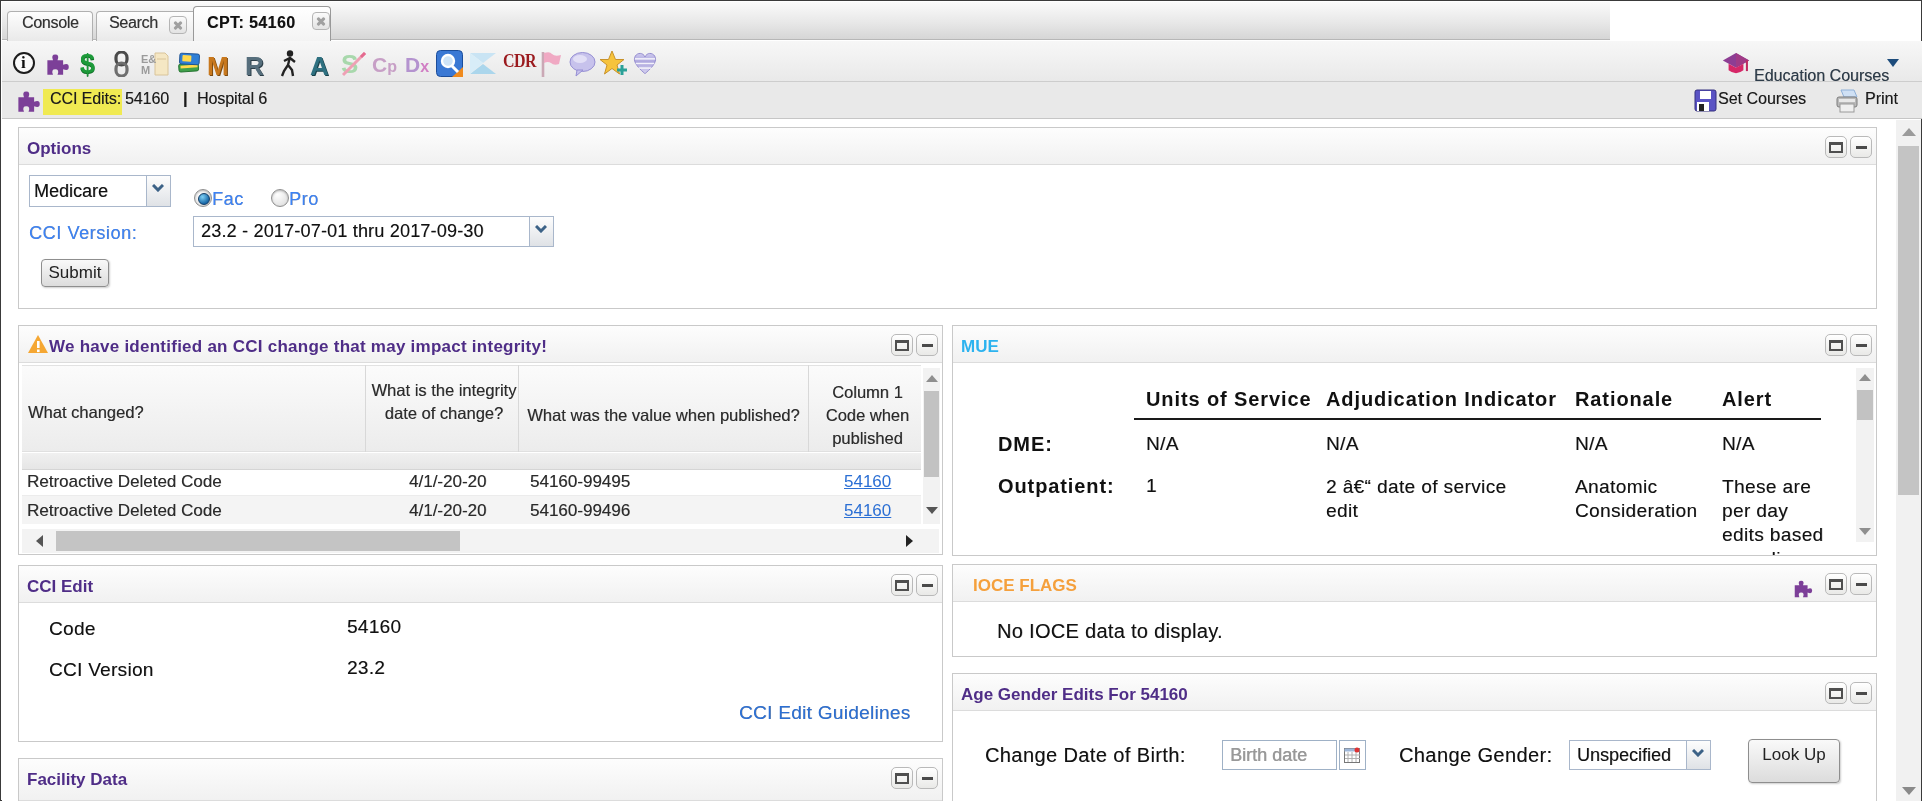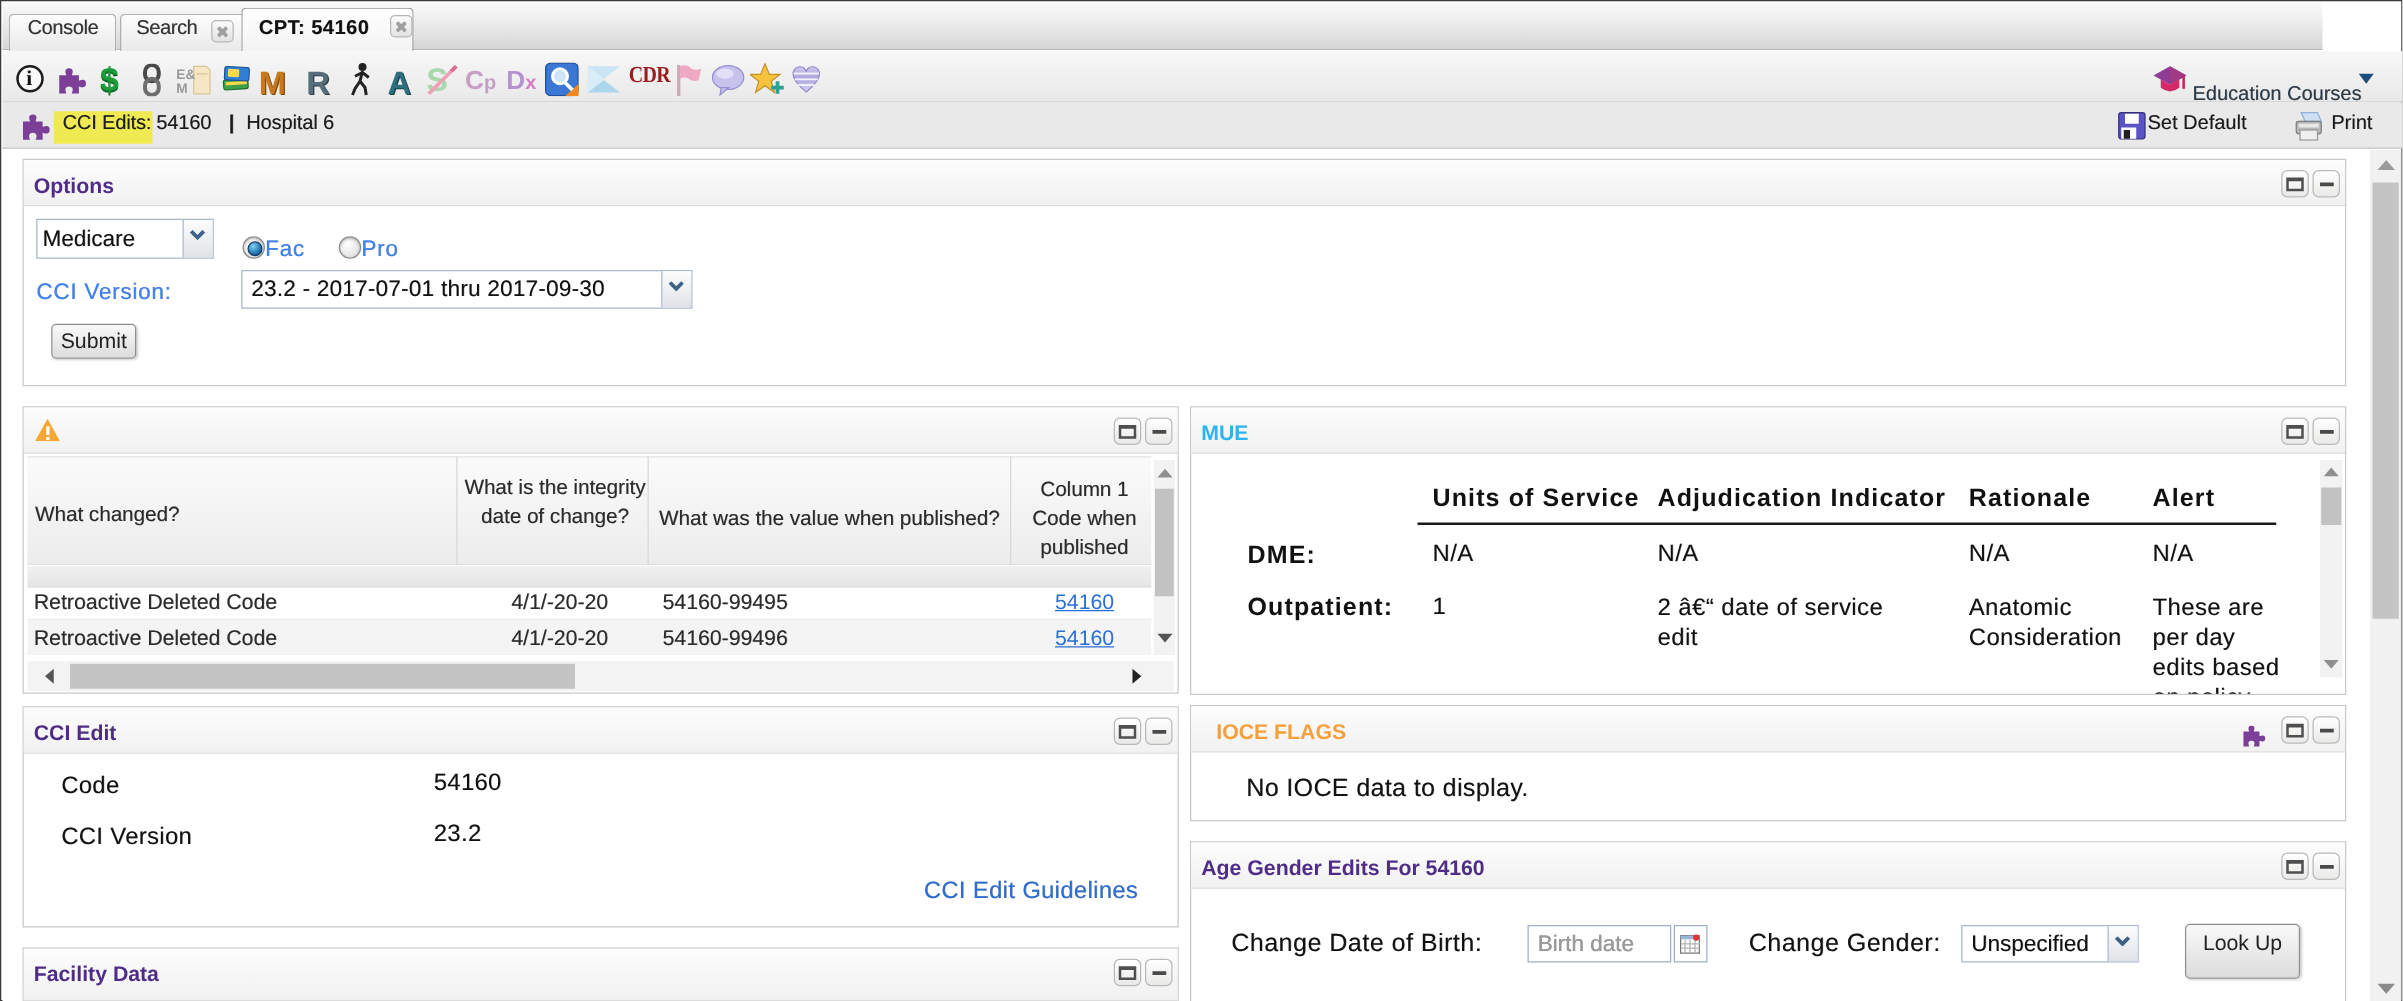--- a/index.html
+++ b/index.html
@@ -3,21 +3,21 @@
 <meta charset="utf-8">
 <style>
 * { margin:0; padding:0; box-sizing:border-box; }
 html,body { width:1922px; height:801px; overflow:hidden; }
 body { font-family:"Liberation Sans", sans-serif; background:#fff; position:relative; }
 .wtxt, .mtxt, .big, .olab, .stxt, .b2t, .tlab, #educ, #setdef, #printt { text-shadow:0.4px 0 0 rgba(40,40,40,0.45); }
 #page { position:absolute; left:0; top:0; width:1922px; height:801px; border:1px solid #3a3a3a; background:#fff; }
 .abs { position:absolute; }
 
 
-#tabbar { position:absolute; left:1px; top:1px; width:1856px; height:38px;
+#tabbar { position:absolute; left:1px; top:1px; width:1608px; height:38px;
   background:linear-gradient(180deg,#fafafa 0%,#e8e8e8 55%,#d6d6d6 100%);
   border-bottom:1px solid #b7b7b7; }
 .tab { position:absolute; top:9px; height:30px; border:1px solid #b0b0b0; border-bottom:none;
   border-radius:4px 4px 0 0; background:linear-gradient(180deg,#fdfdfd,#e9e9e9);
   font-size:16px; color:#333; }
 .tab .tlab { position:absolute; top:2px; letter-spacing:-0.3px; }
 .tabx { position:absolute; top:4px; width:18px; height:18px; border:1px solid #b5b5b5; border-radius:4px;
   background:linear-gradient(180deg,#fbfbfb,#e3e3e3); }
 .tabx:before, .tabx:after { content:""; position:absolute; left:3px; top:7px; width:10px; height:3px; background:#a0a0a0; border-radius:1px; }
 .tabx:before { transform:rotate(45deg);} .tabx:after { transform:rotate(-45deg);}
@@ -240,21 +240,21 @@
     <span class="b2t" style="left:48px;">CCI Edits:</span>
     <span class="b2t" style="left:123px;">54160</span>
     <span class="b2t" style="left:181px;font-weight:bold;">|</span>
     <span class="b2t" style="left:195px;">Hospital 6</span>
     <svg width="23" height="23" viewBox="0 0 23 23" style="position:absolute;left:1692px;top:7px">
       <rect x="1" y="1" width="21" height="21" rx="2" fill="#5a53c4" stroke="#35307e"></rect>
       <rect x="6" y="2" width="11" height="8" fill="#fff"></rect>
       <rect x="3" y="13" width="12" height="9" fill="#fff"></rect>
       <rect x="5" y="15" width="5" height="7" fill="#222"></rect>
     </svg>
-    <span id="setdef">Set Default</span>
+    <span id="setdef">Set Courses</span>
     <svg width="26" height="24" viewBox="0 0 26 24" style="position:absolute;left:1832px;top:7px">
       <polygon points="7,1 20,1 23,8 10,8" fill="#cfe0f4" stroke="#8fb0d8"></polygon>
       <rect x="3" y="8" width="20" height="10" rx="2" fill="#b9b9b9" stroke="#7d7d7d"></rect>
       <rect x="5" y="10" width="16" height="3" fill="#e8e8e8"></rect>
       <rect x="6" y="15" width="14" height="8" fill="#efefef" stroke="#9a9a9a"></rect>
     </svg>
     <span id="printt">Print</span>
   </div>
 
   <div id="main"></div>
@@ -295,20 +295,21 @@
     <div class="btn" style="left:22px; top:131px; width:68px; height:28px; line-height:26px;">Submit</div>
   </div>
 
   <div class="panel" id="pWarn">
     <div class="phead">
       <svg width="20" height="18" viewBox="0 0 20 18" style="position:absolute;left:9px;top:9px">
         <polygon points="10,0 20,18 0,18" fill="#f5a733"></polygon>
         <rect x="9" y="6" width="2.6" height="7" fill="#fff"></rect>
         <rect x="9" y="14.5" width="2.6" height="2.6" fill="#fff"></rect>
       </svg>
+      <span class="ptitle" style="left:30px; letter-spacing:0.25px;">We have identified an CCI change that may impact integrity!</span>
       <span class="wbtn bmax"></span>
         <span class="wbtn bmin"></span>
     </div>
 
     <div class="abs" style="left:3px; top:39px; width:899px; height:87px; background:linear-gradient(180deg,#fbfbfb,#ececec); border-top:1px solid #e2e2e2; border-bottom:1px solid #e0e0e0;"></div>
     <div class="abs" style="left:346px; top:39px; width:1px; height:87px; background:#d8d8d8;"></div>
     <div class="abs" style="left:499px; top:39px; width:1px; height:87px; background:#d8d8d8;"></div>
     <div class="abs" style="left:789px; top:39px; width:1px; height:87px; background:#d8d8d8;"></div>
     <span class="wtxt" style="left:9px; top:77px; font-size:16.5px;">What changed?</span>
     <div class="wtxt" style="left:349px; top:53px; width:152px; text-align:center; line-height:23px; font-size:16.5px;">What is the integrity date of change?</div>

